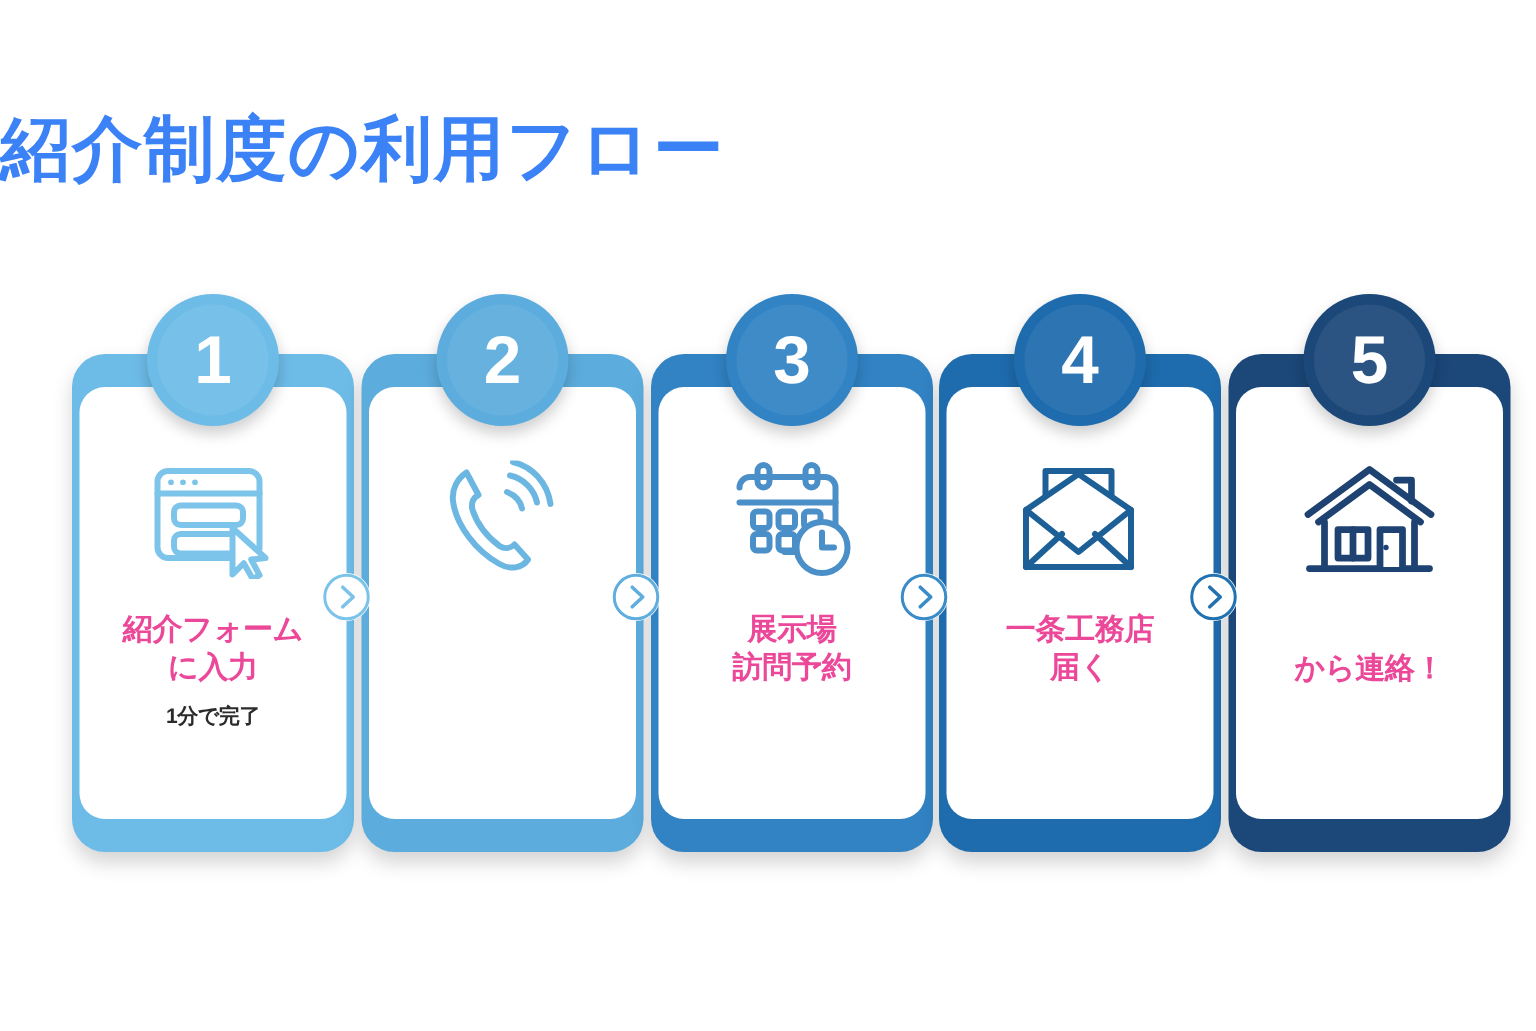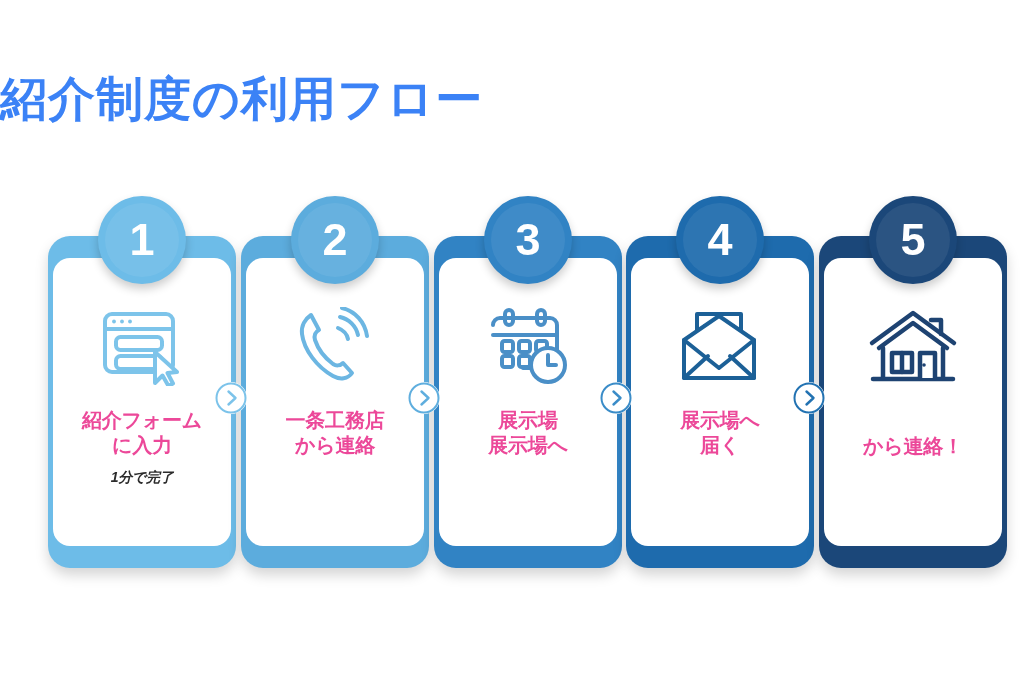--- a/index.html
+++ b/index.html
@@ -129,21 +129,20 @@
     letter-spacing: -0.2px;
     white-space: pre-line;
   }
   .step-sub {
     margin-top: 11px;
     font-size: 14px;
     font-weight: bold;
     color: #2b2b2b;
     line-height: 1.2;
     letter-spacing: -0.3px;
-    font-style: italic;
   }
 
   
   .arrow {
     position: absolute;
     top: 186px;
     width: 32px;
     height: 32px;
     border-radius: 50%;
     background: #ffffff;
@@ -197,22 +196,20 @@
       <div class="icon-wrap">
         <svg width="84" height="80" viewBox="0 0 84 80" fill="none" stroke="#6CB6E2" stroke-width="4" stroke-linecap="round" stroke-linejoin="round">
           <path d="M18 8 C12 12, 8 19, 9 27 C11 43, 24 60, 40 69 C47 73, 55 72, 59 66
                    L50 56 C47 59, 43 59, 40 57 C32 51, 25 42, 22 33 C21 29, 22 25, 26 23 Z"></path>
           <path d="M47 10 C56 12, 63 19, 65 28"></path>
           <path d="M45 21 C50 23, 54 27, 55 32"></path>
           <path d="M49 1 C62 4, 72 15, 74 29"></path>
         </svg>
       </div>
       <div class="txt">
-        <div class="step-title">一条工務店
-から連絡</div>
       </div>
     </div>
 
     <div class="step" style="left:434px;">
       <div class="plate" style="background:#3183C4;"></div>
       <div class="card"></div>
       <div class="badge" style="background:#3183C4;">
         <span>3</span>
       </div>
       <div class="icon-wrap">
@@ -225,21 +222,21 @@
           <rect x="34" y="34" width="11" height="11" rx="2.5"></rect>
           <rect x="51" y="34" width="11" height="11" rx="2.5"></rect>
           <rect x="17" y="49" width="11" height="11" rx="2.5"></rect>
           <rect x="34" y="49" width="11" height="11" rx="2.5"></rect>
           <circle cx="63" cy="58" r="17" fill="#ffffff"></circle>
           <path d="M63 48 L63 58 L71 58"></path>
         </svg>
       </div>
       <div class="txt">
         <div class="step-title">展示場
-展示場へ</div>
+訪問予約</div>
         <div class="step-sub"></div>
       </div>
     </div>
 
     <div class="step" style="left:626px;">
       <div class="plate" style="background:#1E6BAD;"></div>
       <div class="card"></div>
       <div class="badge" style="background:#1E6BAD;">
         <span>4</span>
       </div>
@@ -249,21 +246,21 @@
           <line x1="27" y1="16" x2="55" y2="16"></line>
           <line x1="27" y1="24" x2="55" y2="24"></line>
           <line x1="27" y1="32" x2="47" y2="32"></line>
           <path d="M6 30 L6 68 h70 L76 30 L41 6 Z" fill="#ffffff"></path>
           <path d="M6 30 L41 58 L76 30"></path>
           <path d="M6 68 L30 46"></path>
           <path d="M76 68 L52 46"></path>
         </svg>
       </div>
       <div class="txt">
-        <div class="step-title">展示場へ
+        <div class="step-title">一条工務店
 届く</div>
         <div class="step-sub"></div>
       </div>
     </div>
 
     <div class="step" style="left:819px;">
       <div class="plate" style="background:#1B4779;"></div>
       <div class="card"></div>
       <div class="badge" style="background:#1B4779;">
         <span>5</span>

